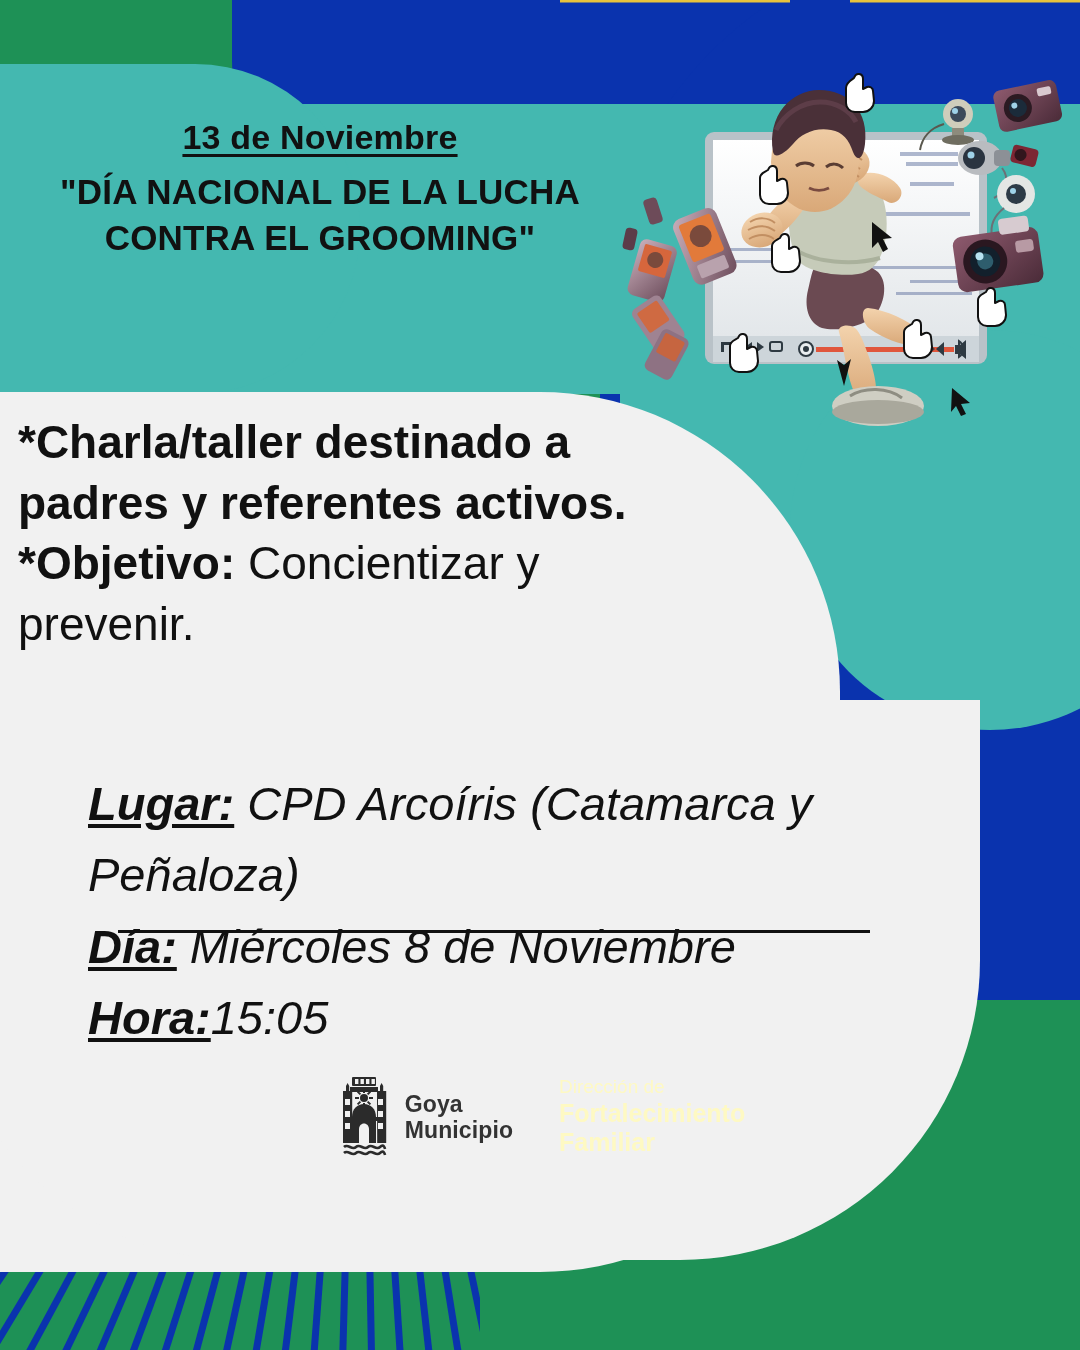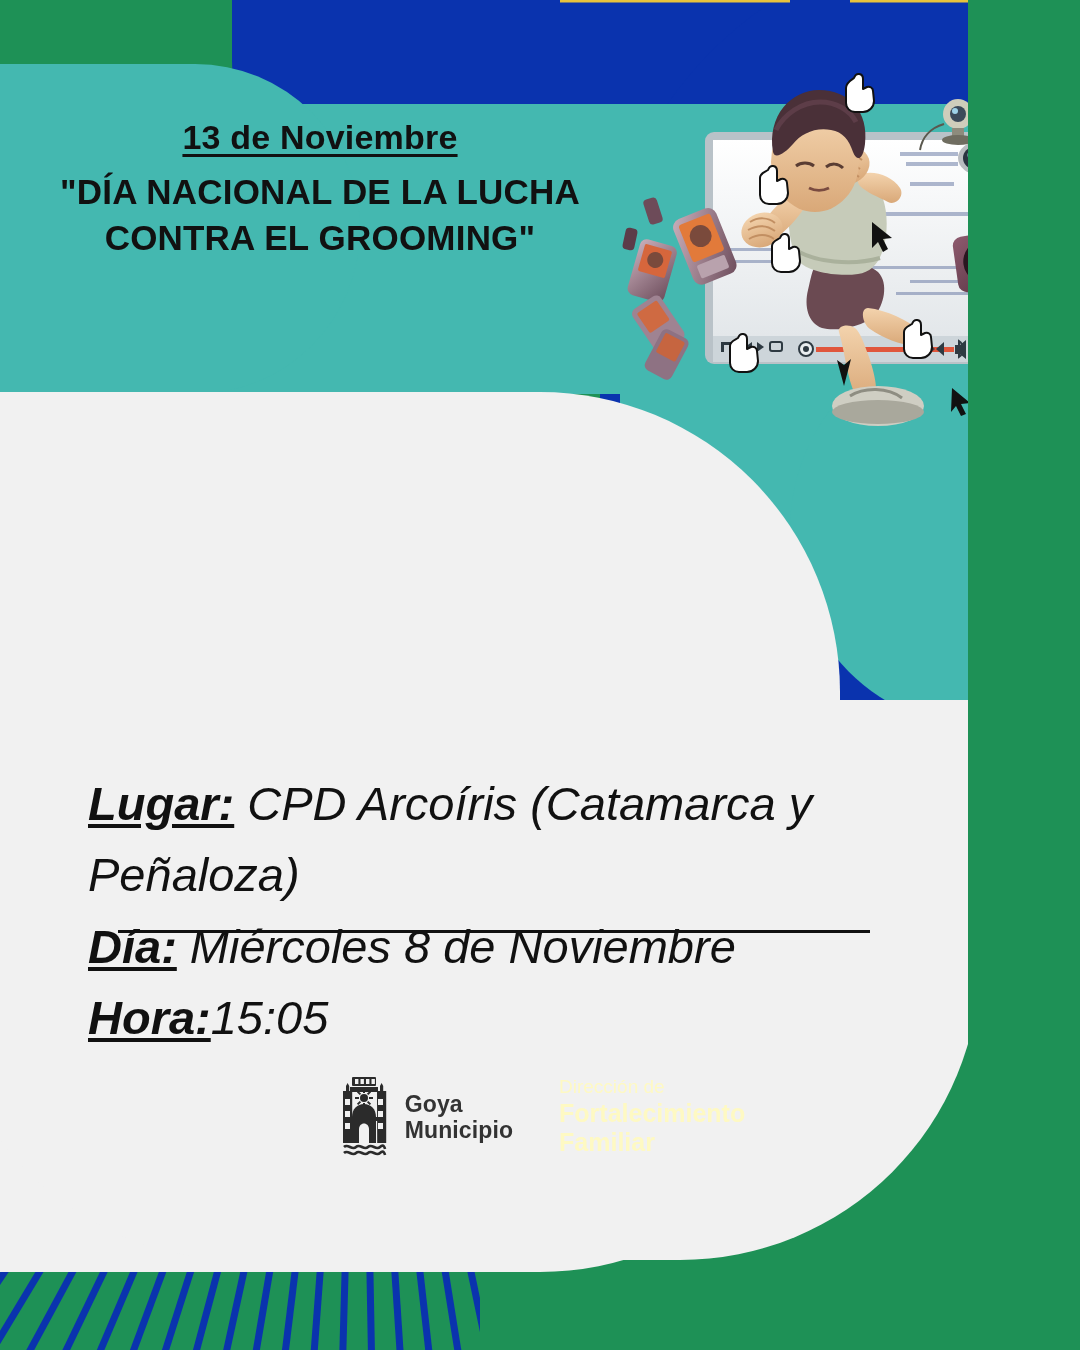--- a/index.html
+++ b/index.html
@@ -5,21 +5,21 @@
 <style>
   html,body{margin:0;padding:0;}
   body{
     width:1080px;height:1350px;
     font-family:"Liberation Sans", sans-serif;
     background:#1e9156;
     overflow:hidden;
   }
   #poster{
     position:relative;
-    width:968px;height:1350px;
+    width:1080px;height:1350px;
     overflow:hidden;
     background:#1e9156;
   }
 
   
   .layer{position:absolute;}
 
   
   .blue-top{
     left:232px; top:-340px;
@@ -521,20 +521,26 @@
       <path d="M302 254c2-6 9-5 9 1v10l4-2c3-1 6 1 6 4l1 10c0 6-5 11-11 11h-8c-5 0-9-4-9-9v-17c0-5 5-6 8-8z"></path>
       <path d="M376 222c2-6 9-5 9 1v10l4-2c3-1 6 1 6 4l1 10c0 6-5 11-11 11h-8c-5 0-9-4-9-9v-17c0-5 5-6 8-8z"></path>
     </g>
     <g fill="#111">
       <path d="M262 152l20 16-9 1 5 10-5 3-5-10-6 6z"></path>
       <path d="M234 290l7 26-7-5-7 6z" transform="rotate(180 234 303)"></path>
       <path d="M342 318l18 15-9 1 5 10-5 2-5-10-5 6z"></path>
     </g>
   </svg>
 
+  <div class="body-copy">
+    <div><b>*Charla/taller destinado a</b></div>
+    <div><b>padres y referentes activos.</b></div>
+    <div><b>*Objetivo:</b><span class="light"> Concientizar y</span></div>
+    <div><span class="light">prevenir.</span></div>
+  </div>
 
   <div class="details">
     <div>
       <span class="lbl">Lugar:</span><span> CPD Arcoíris (Catamarca y Peñaloza)</span>
     </div>
     <div>
       <span class="lbl">Día:</span><span> Miércoles 8 de Noviembre</span>
     </div>
     <div>
       <span class="lbl">Hora:</span><span>15:05</span>

